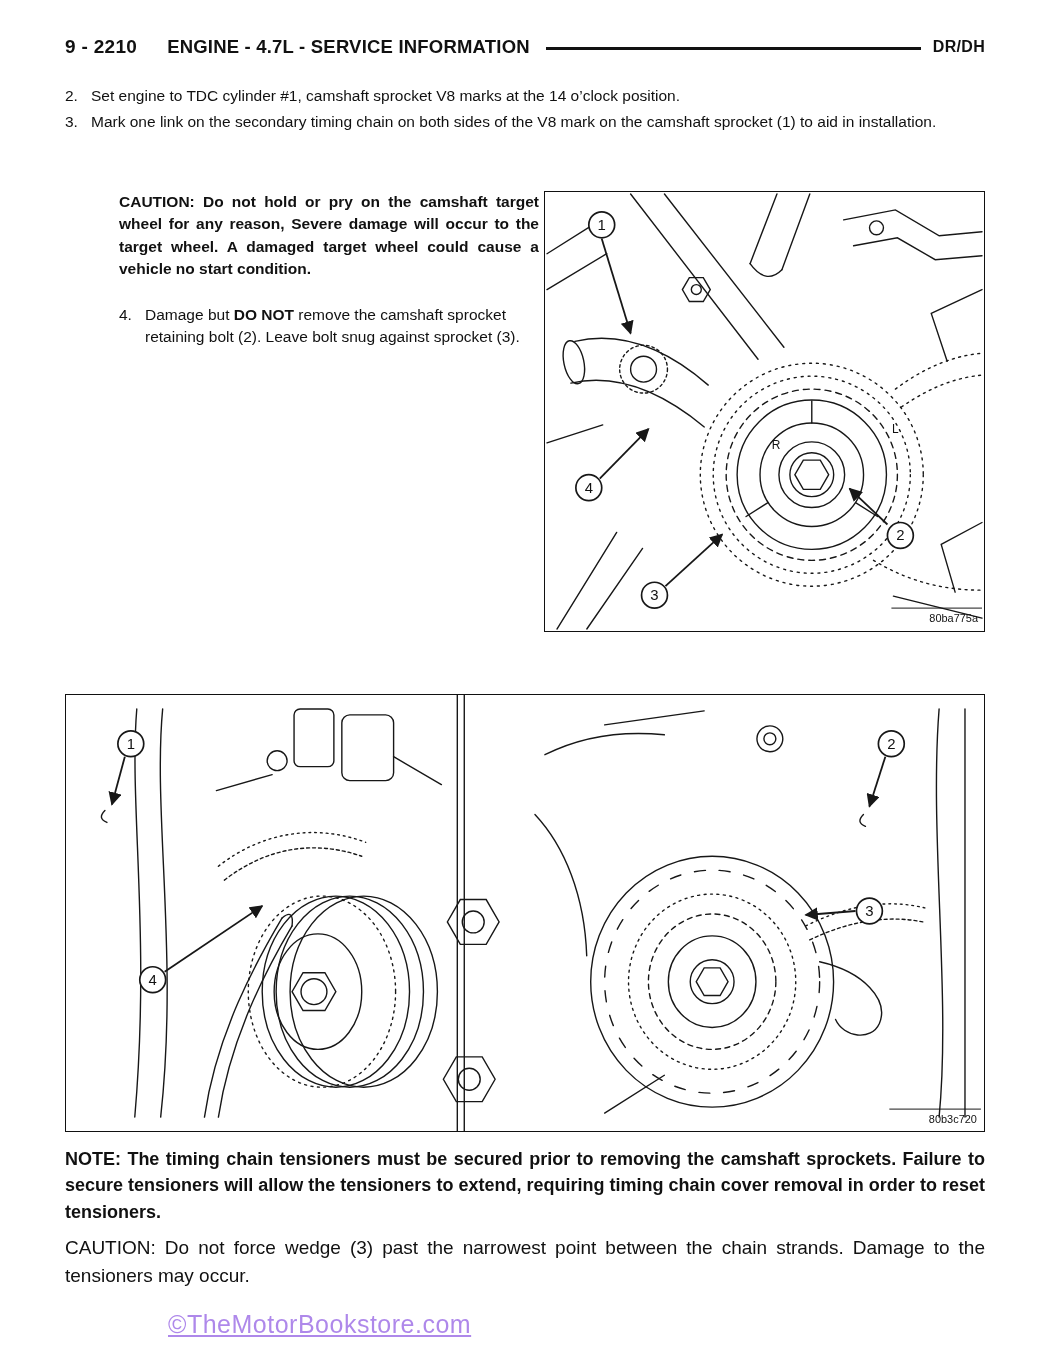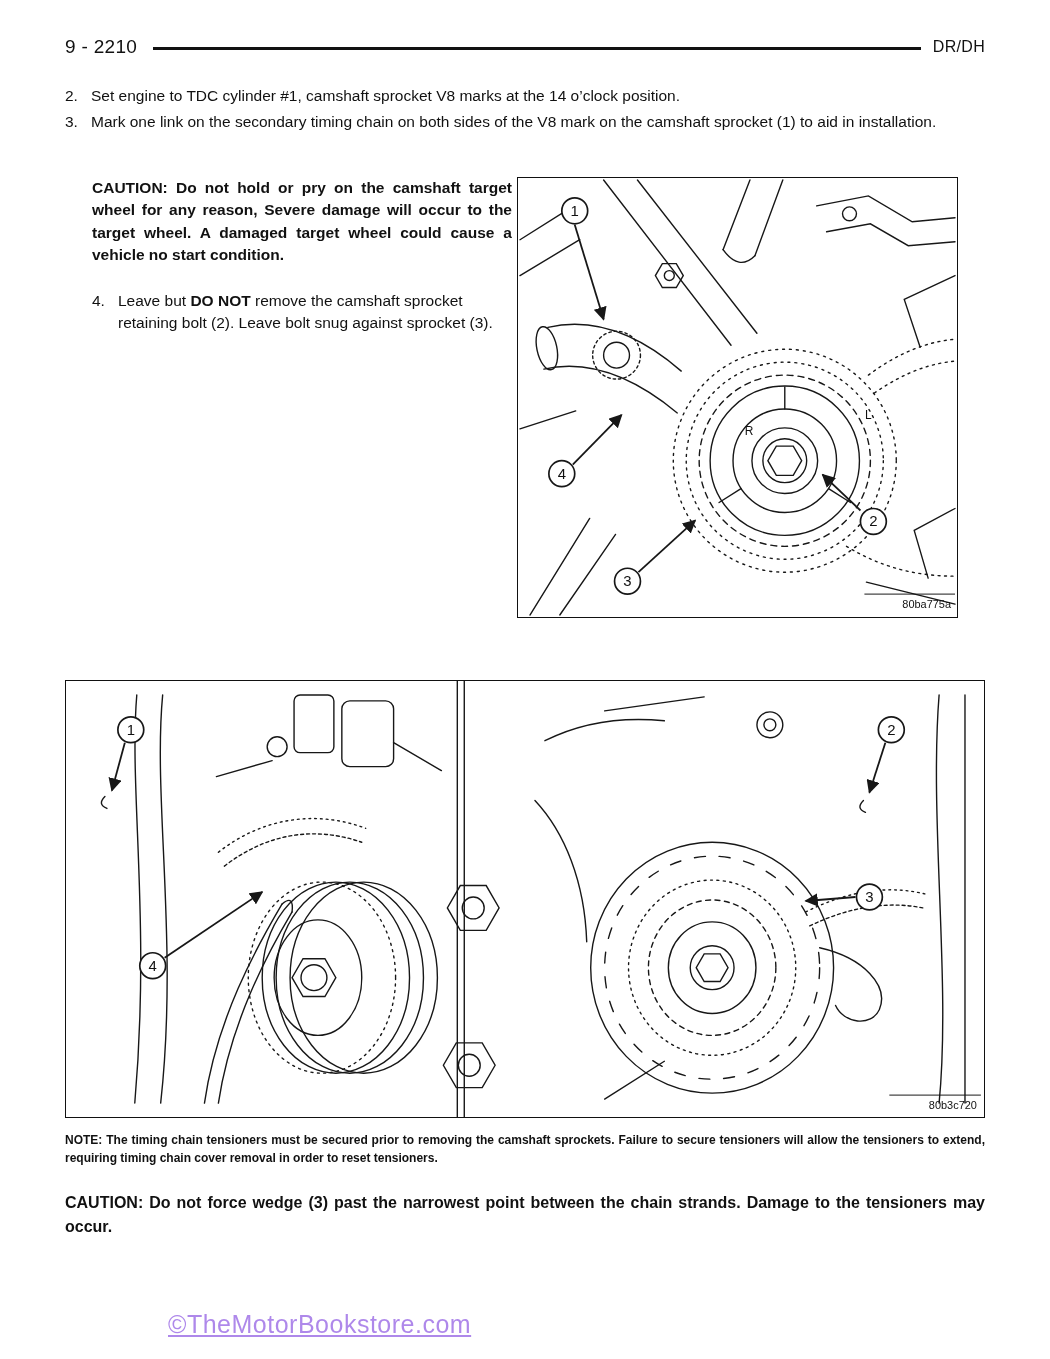--- a/index.html
+++ b/index.html
@@ -4,34 +4,34 @@
 <style>
   * { margin:0; padding:0; box-sizing:border-box; }
   html,body { background:#ffffff; }
   body {
     width:1050px; height:1359px; position:relative; overflow:hidden;
     font-family:"Liberation Sans", sans-serif; color:#111;
   }
   .page { padding:36px 65px 0 65px; }
 
   
-  .header-row { display:flex; align-items:center; font-weight:normal; }
+  .header-row { display:flex; align-items:center; font-weight:bold; }
   .page-number { font-size:19px; letter-spacing:.3px; }
   .page-title  { font-size:18.5px; margin-left:30px; letter-spacing:.2px; }
   .header-rule { flex:1; border-top:3px solid #111; margin:2px 12px 0 16px; }
   .section-code { font-size:16px; letter-spacing:.3px; }
 
   
   .steps { margin-top:27px; }
   .step { display:flex; font-size:15.5px; line-height:1.38; margin-bottom:5px; }
   .step-num { width:26px; flex:none; }
   .step-text { flex:1; max-width:896px; }
 
   
-  .content-row { display:flex; justify-content:center; margin-top:44px; }
+  .content-row { display:flex; justify-content:flex-end; margin-top:58px; }
   .left-col { width:425px; padding-right:5px; }
   .caution { font-weight:bold; font-size:15.5px; line-height:1.45; text-align:justify; }
   .step4 { margin-top:23px; display:flex; font-size:15.5px; line-height:1.42; }
   .step4 .step-num { width:26px; }
 
   
   figure.fig { border:1.6px solid #111; background:#fff; position:relative; }
   .fig1 { width:441px; height:441px; }
   .fig2 { width:920px; height:438px; margin-top:62px; }
   .fig svg { display:block; width:100%; height:100%; }
@@ -39,58 +39,59 @@
   .art path, .art circle, .art ellipse, .art polygon, .art rect, .art line
     { fill:none; stroke:#171717; stroke-width:1.4; stroke-linecap:round; }
   .co-circle { fill:#ffffff; stroke:#171717; stroke-width:1.7; }
   .co-line   { stroke:#171717; stroke-width:1.8; fill:none; }
   text.co    { font-family:"Liberation Sans", sans-serif; font-size:15px; fill:#111; }
   text.mark  { font-family:"Liberation Sans", sans-serif; font-size:12px; fill:#111; }
   text.figcode { font-family:"Liberation Sans", sans-serif; font-size:11px; fill:#111; }
   .code-rule { stroke:#171717; stroke-width:1; }
 
   
-  .note    { margin-top:14px; font-weight:bold; font-size:12px; line-height:1.48; text-align:justify; max-width:920px; }
-  .caution2{ margin-top:24px; font-weight:bold; font-size:16px; line-height:1.48; text-align:justify; max-width:920px; }
+  .note    { margin-top:14px; font-weight:bold; font-size:18px; line-height:1.48; text-align:justify; max-width:920px; }
+  .caution2{ margin-top:8px; font-weight:normal; font-size:19px; line-height:1.48; text-align:justify; max-width:920px; }
 
   .watermark {
     position:absolute; left:168px; top:1310px;
     font-size:25px; letter-spacing:.5px;
     color:#6d28d9; opacity:.55; text-decoration:underline;
     pointer-events:none; z-index:5; font-family:Liberation Sans, sans-serif;
   }
 </style>
 </head>
 <body>
 
 <div class="page">
 
   <div class="header-row">
     <span class="page-number">9 - 2210</span>
+    <span class="page-title">ENGINE - 4.7L - SERVICE INFORMATION</span>
     <span class="header-rule"></span>
     <span class="section-code">DR/DH</span>
   </div>
 
   <div class="steps">
     <div class="step">
       <span class="step-num">2.</span>
       <span class="step-text">Set engine to TDC cylinder #1, camshaft sprocket V8 marks at the 14 o’clock position.</span>
     </div>
     <div class="step">
       <span class="step-num">3.</span>
       <span class="step-text">Mark one link on the secondary timing chain on both sides of the V8 mark on the camshaft sprocket (1) to aid in installation.</span>
     </div>
   </div>
 
   <div class="content-row">
     <div class="left-col">
       <p class="caution">CAUTION: Do not hold or pry on the camshaft target wheel for any reason, Severe damage will occur to the target wheel. A damaged target wheel could cause a vehicle no start condition.</p>
       <div class="step4">
         <span class="step-num">4.</span>
-        <span class="step-text"><span>Leave but </span><b>DO NOT</b><span> remove the camshaft sprocket retaining bolt (2). Leave bolt snug against sprocket (3).</span></span>
+        <span class="step-text"><span>Damage but </span><b>DO NOT</b><span> remove the camshaft sprocket retaining bolt (2). Leave bolt snug against sprocket (3).</span></span>
       </div>
     </div>
 
     <figure class="fig fig1">
       <svg viewBox="0 0 441 441">
         <defs>
           <marker id="ar1" viewBox="0 0 10 10" refX="9" refY="5" markerWidth="7.5" markerHeight="7.5" orient="auto-start-reverse">
             <path d="M0,0 L10,5 L0,10 z" fill="#171717"></path>
           </marker>
         </defs>

